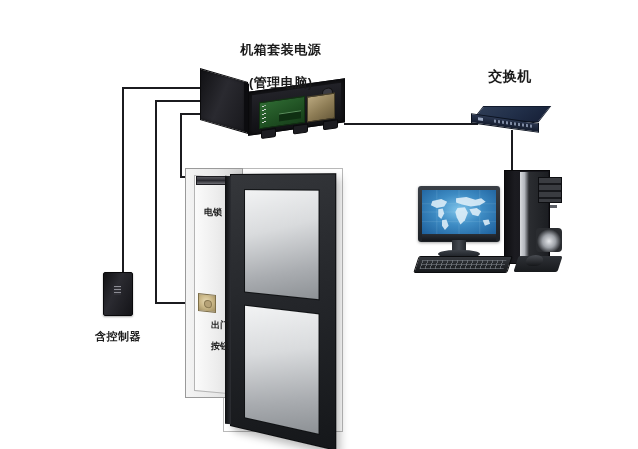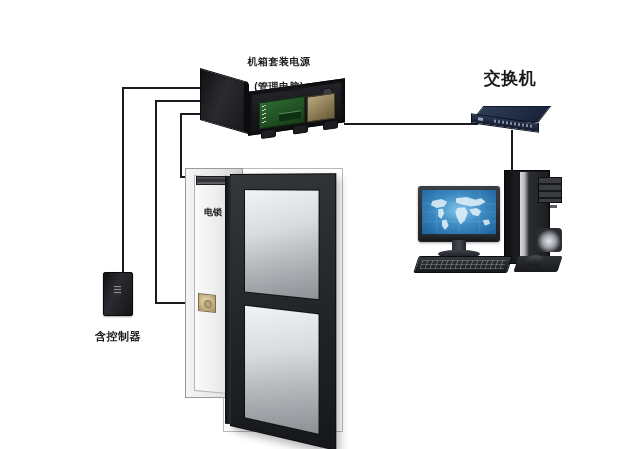--- a/index.html
+++ b/index.html
@@ -471,33 +471,33 @@
       <div class="cb-inner">
         <div class="cb-pcb"></div>
         <div class="cb-cap"></div>
         <div class="cb-xfmr"></div>
       </div>
       <div class="cb-foot" style="left:12px;"></div>
       <div class="cb-foot" style="left:44px;"></div>
       <div class="cb-foot" style="left:74px;"></div>
     </div>
   </div>
-  <div class="label" style="left:215px; top:43px; width:115px; font-size:10px;">
+  <div class="label" style="left:215px; top:26px; width:115px; font-size:13px;">
     <span>机箱套装电源</span><br>
     <span>(管理电脑)</span>
   </div>
 
   <div id="switch-device">
     <div class="sw-top"></div>
     <div class="sw-front">
       <div class="sw-led"></div>
       <div class="sw-ports"></div>
     </div>
   </div>
-  <div class="label" style="left:452px; top:68px; width:116px; font-size:17px;text-align:center;">交换机</div>
+  <div class="label" style="left:452px; top:68px; width:116px; font-size:14px;text-align:center;">交换机</div>
 
   <div id="workstation">
     <div class="mon-frame">
       <div class="mon-screen">
         <svg viewBox="0 0 100 64" preserveAspectRatio="none">
           <g fill="#e6f3fb" opacity="0.85">
             <path d="M14 16 L26 13 L34 17 L30 24 L20 26 L12 22 Z"></path>
             <path d="M22 28 L28 27 L30 34 L26 42 L22 38 Z"></path>
             <path d="M27 44 L33 43 L36 52 L31 58 L27 52 Z"></path>
             <path d="M46 12 L60 10 L72 14 L80 12 L86 17 L78 22 L66 24 L54 21 L46 18 Z"></path>
@@ -545,14 +545,18 @@
 
     <div class="leaf">
       <div class="pane top"></div>
       <div class="pane bottom"></div>
     </div>
     <div class="leaf-edge" style="left:40px; top:8px;"></div>
   </div>
 
   <div class="label small" style="left:196px; top:207px; width:34px;">电锁</div>
 
+  <div class="label small" style="left:200px; top:310px; width:30px; line-height:1.15;">
+    <span>出门</span><br>
+    <span>按钮</span>
+  </div>
 
 </div>
 
 </body></html>

